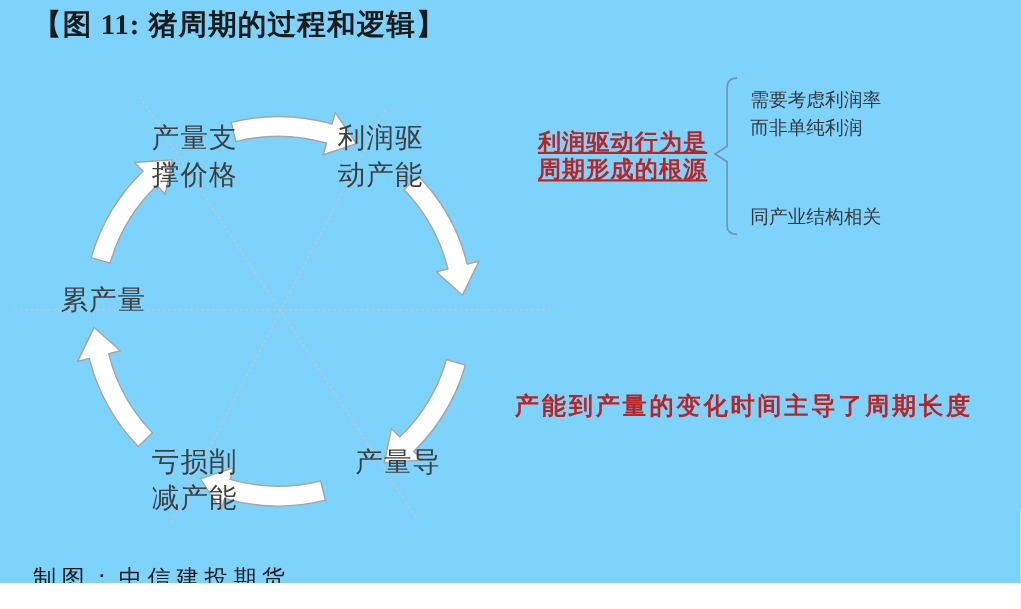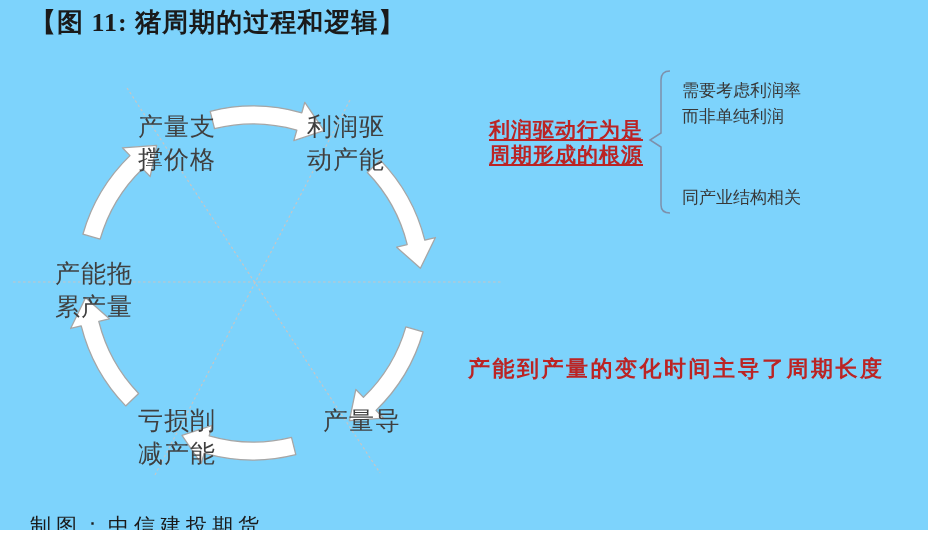--- a/index.html
+++ b/index.html
@@ -82,21 +82,20 @@
     <span>动产能</span>
   </div>
   <div class="abs node" style="left:323px;top:404px">
     <span>产量导</span>
   </div>
   <div class="abs node" style="left:138px;top:404px">
     <span>亏损削</span>
     <span>减产能</span>
   </div>
   <div class="abs node" style="left:55px;top:257px">
-    <span>产能拖</span>
     <span>累产量</span>
   </div>
 
   <div class="abs red-note" style="left:489px;top:117px">
     <span>利润驱动行为是</span>
     <span>周期形成的根源</span>
   </div>
 
   <div class="abs bracket-note" style="left:682px;top:78px">
     <span>需要考虑利润率</span>

